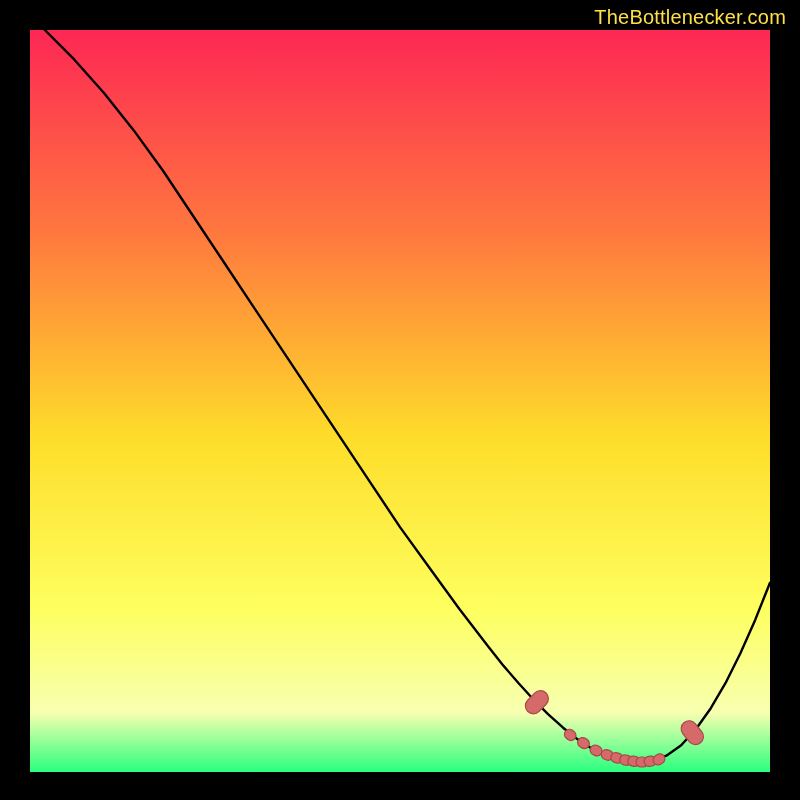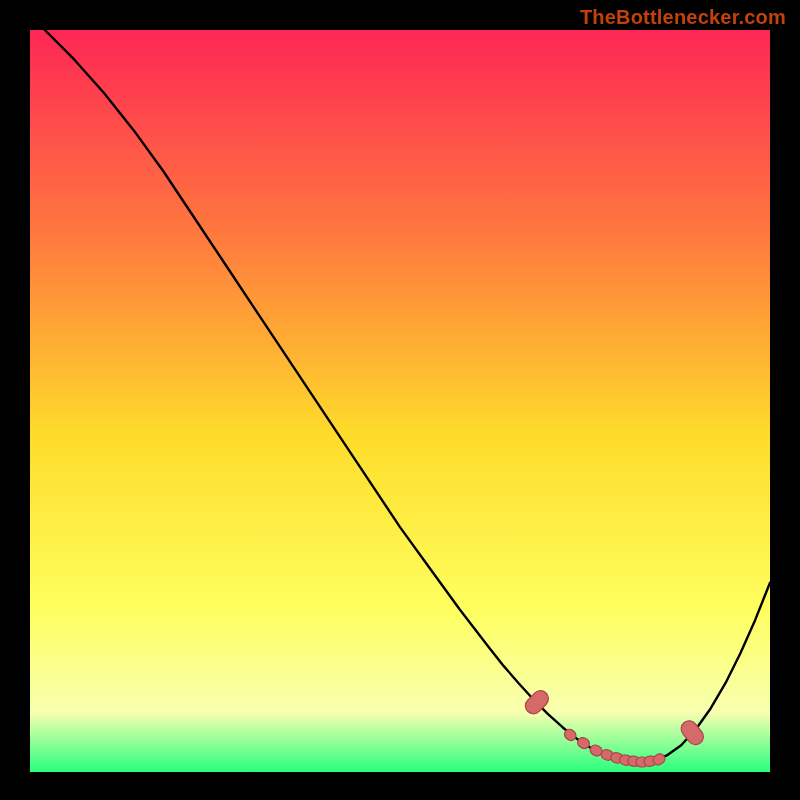--- a/index.html
+++ b/index.html
@@ -14,23 +14,23 @@
   .frame {
     position: relative;
     width: 800px;
     height: 800px;
     background: #000;
   }
   .attribution {
     position: absolute;
     top: 6px;
     right: 14px;
-    color: #c2410c;
+    color: #fde047;
     font-size: 20px;
-    font-weight: 700;
+    font-weight: 400;
     letter-spacing: 0.2px;
   }
   .plot-wrap {
     position: absolute;
     left: 30px;
     top: 30px;
     width: 740px;
     height: 742px;
     background: #000;
   }

